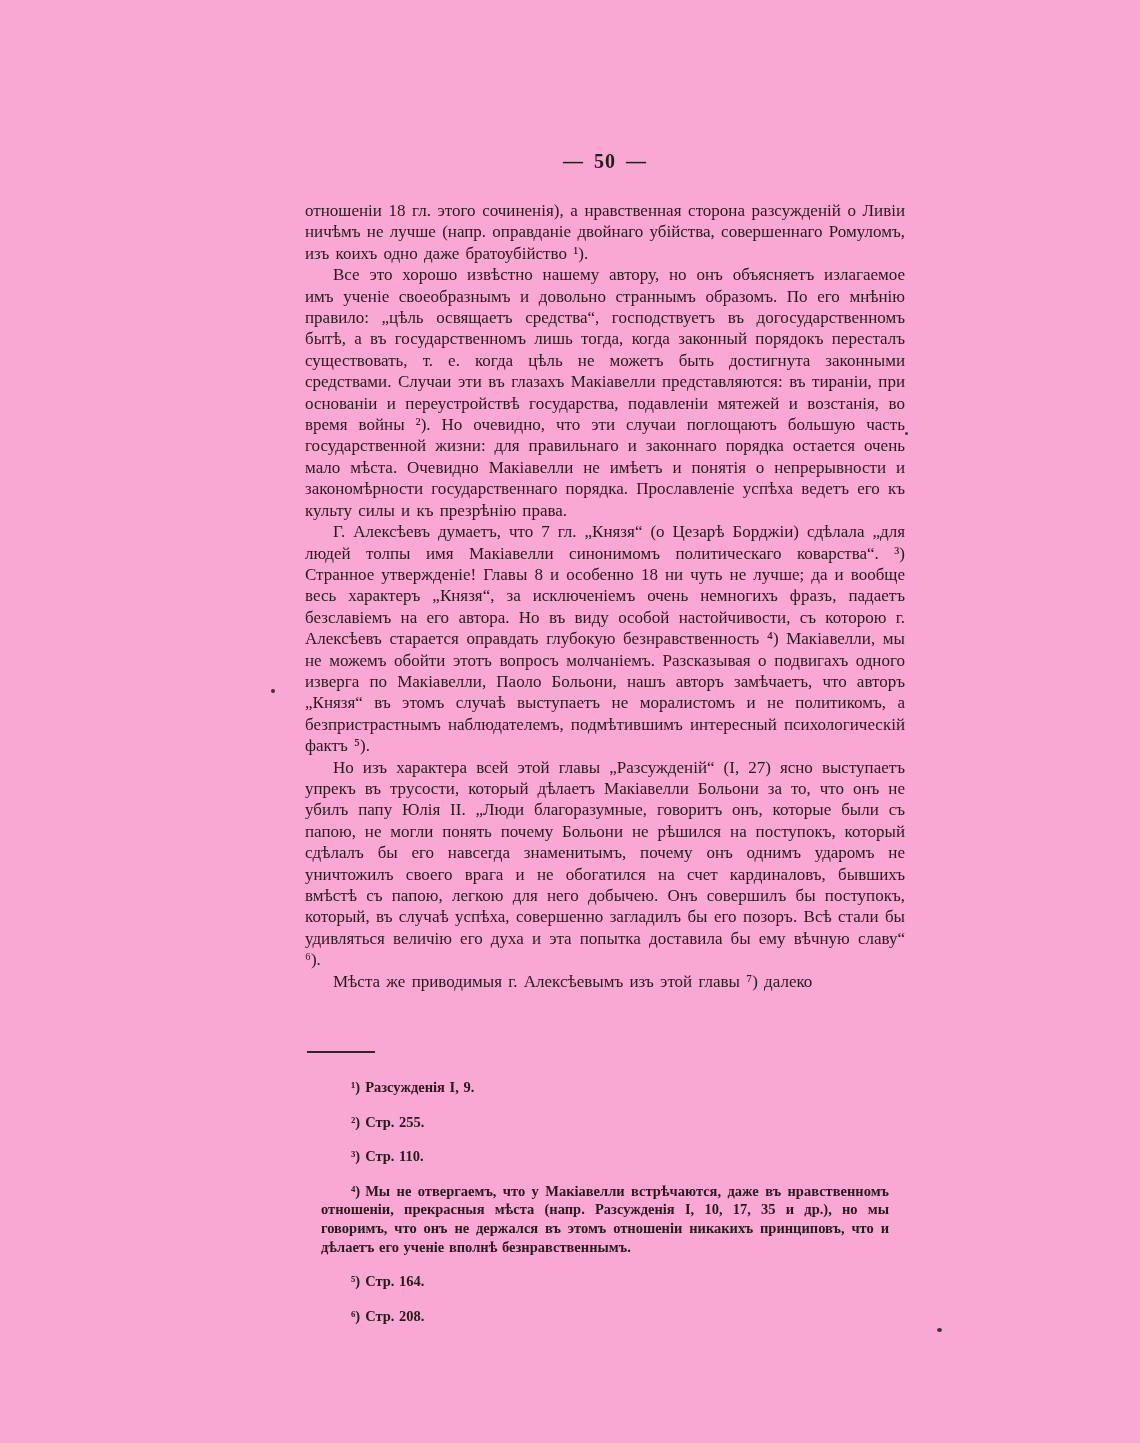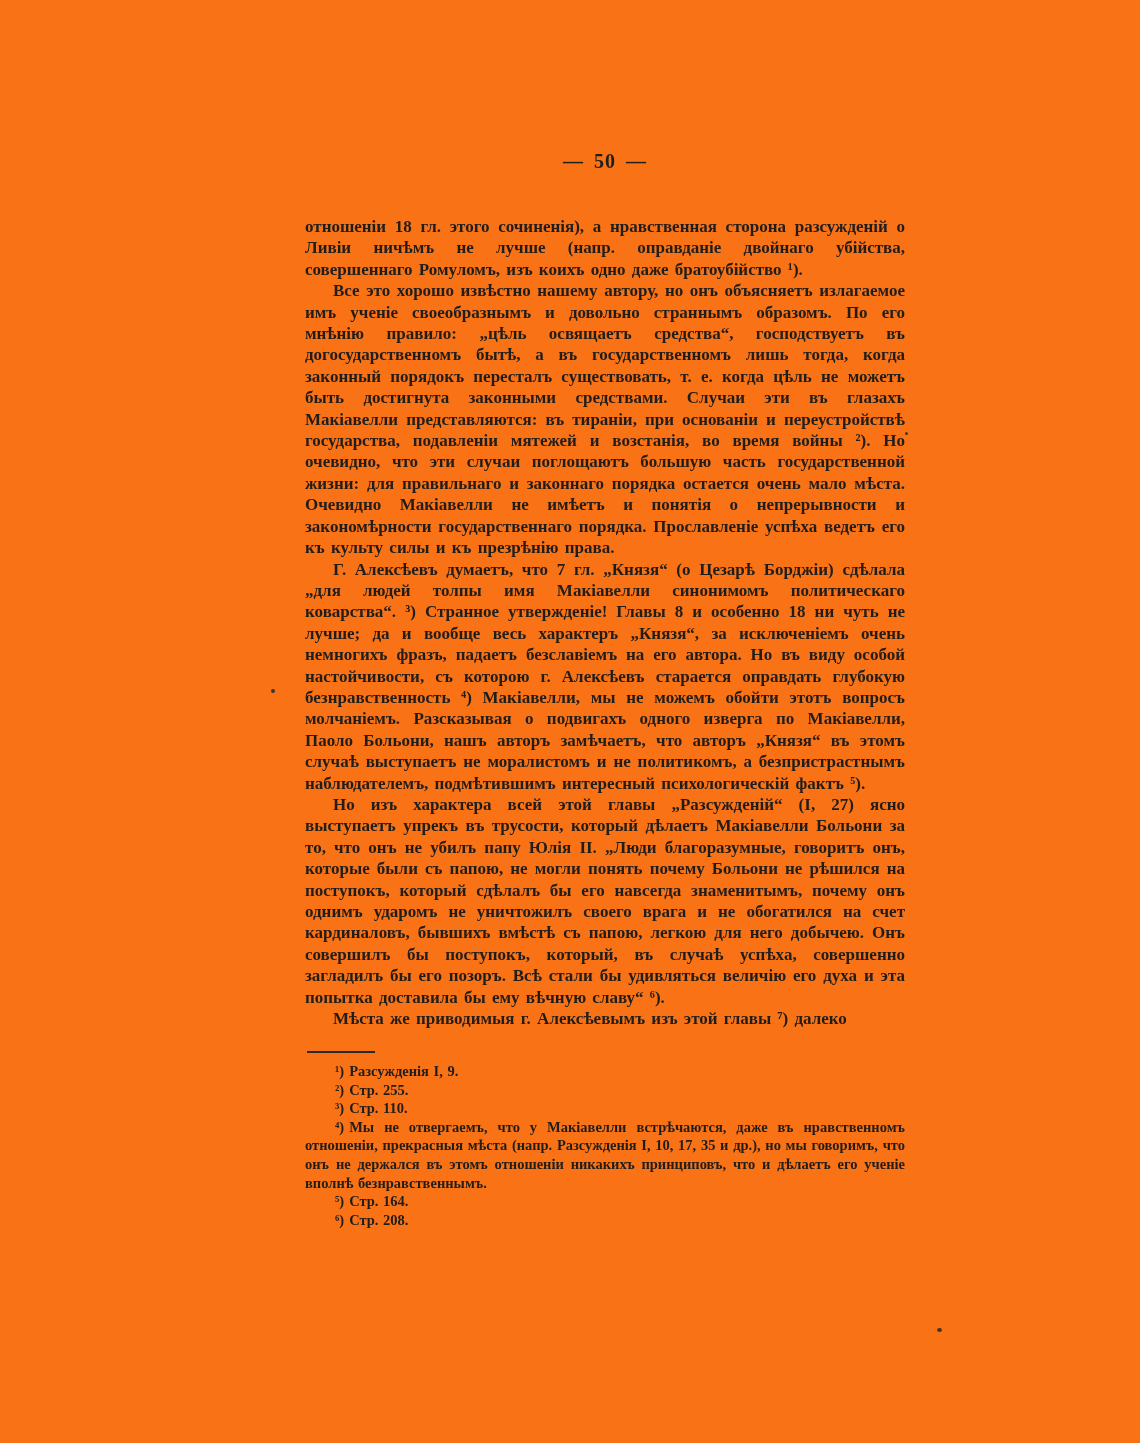--- a/index.html
+++ b/index.html
@@ -5,21 +5,21 @@
   html, body {
     margin: 0;
     padding: 0;
     background: #e9e7e2;
   }
   .page {
     position: relative;
     width: 1140px;
     height: 1443px;
     margin: 0 auto;
-    background: #f97316;
+    background: #f9a8d4;
     color: #201d1a;
     font-family: "Liberation Serif", "DejaVu Serif", serif;
     overflow: hidden;
   }
   .page-number {
     position: absolute;
     top: 150px;
     left: 305px;
     width: 600px;
     text-align: center;
@@ -30,24 +30,23 @@
   .page-number .dash {
     margin: 0 10px;
   }
   .body-text {
     position: absolute;
     top: 200px;
     left: 305px;
     width: 600px;
     font-size: 17px;
     line-height: 21.4px;
-    font-weight: bold;
+    font-weight: normal;
     text-align: justify;
     word-spacing: 2px;
-    margin-top: 16px;
   }
   .body-text p {
     margin: 0;
   }
   .body-text p.indent {
     text-indent: 28px;
   }
   .footnote-rule {
     position: absolute;
     top: 1051px;
@@ -60,21 +59,21 @@
     top: 1062px;
     left: 305px;
     width: 600px;
     font-size: 14.5px;
     line-height: 18.6px;
     font-weight: bold;
     text-align: justify;
     word-spacing: 1px;
   }
   .footnotes p {
-    margin: 0;
+    margin: 16px;
     text-indent: 30px;
   }
   .fn-marker {
     margin-right: 5px;
   }
   .speck {
     position: absolute;
     background: #3a362f;
     border-radius: 50%;
   }

